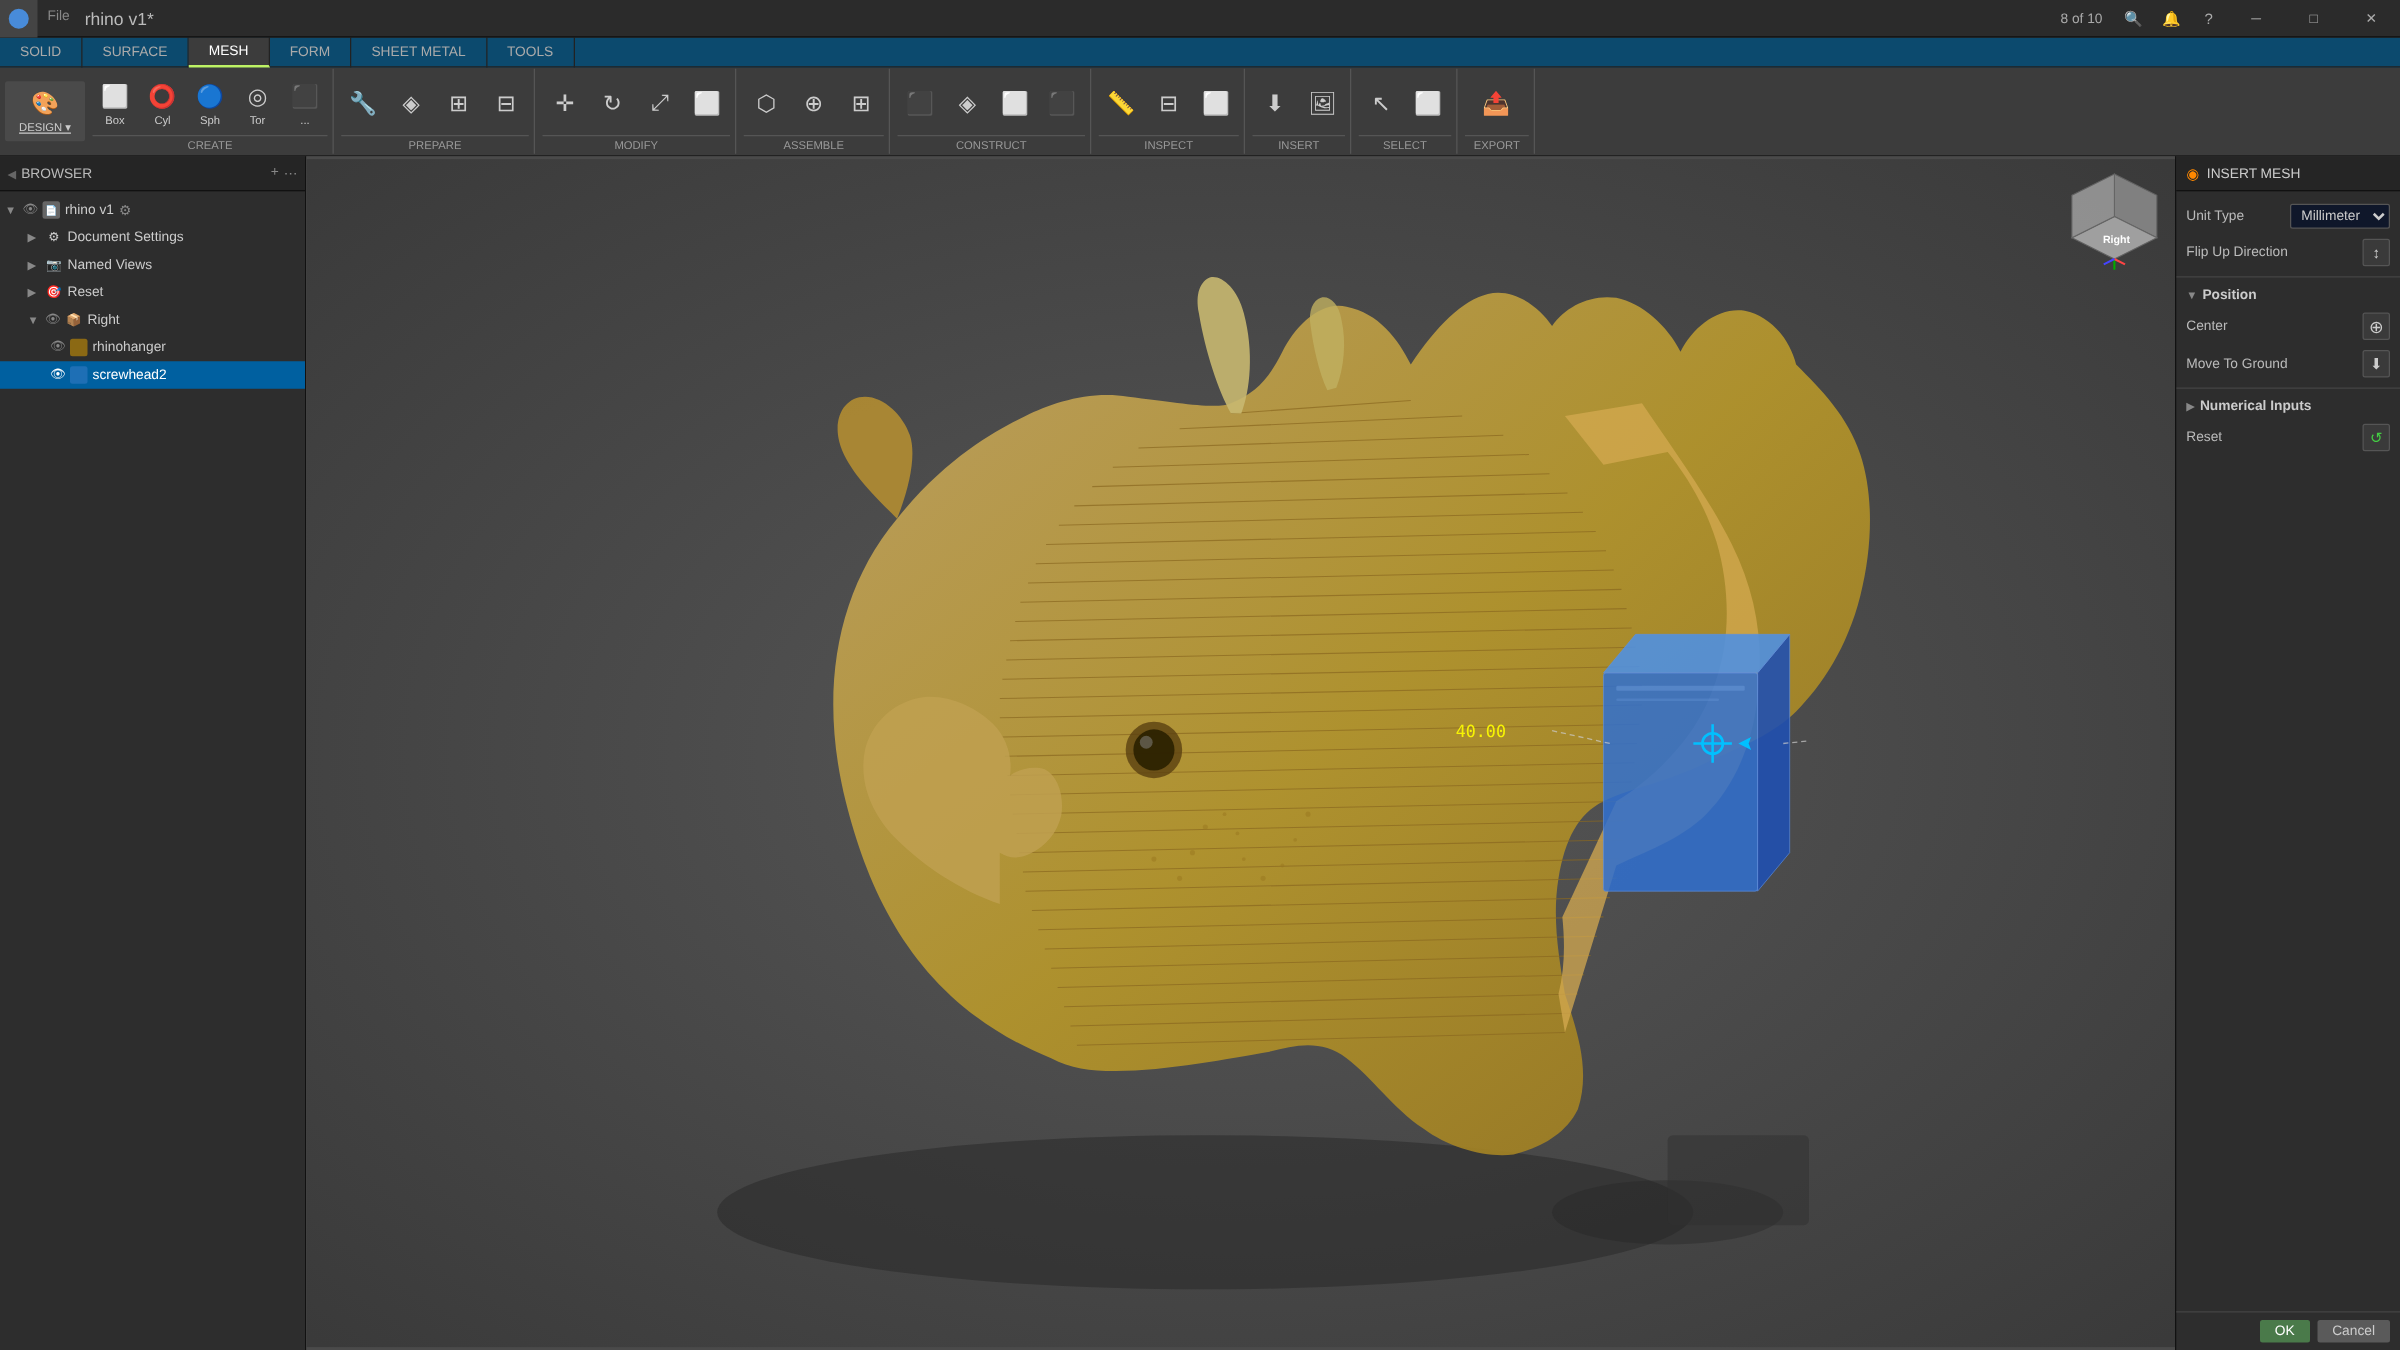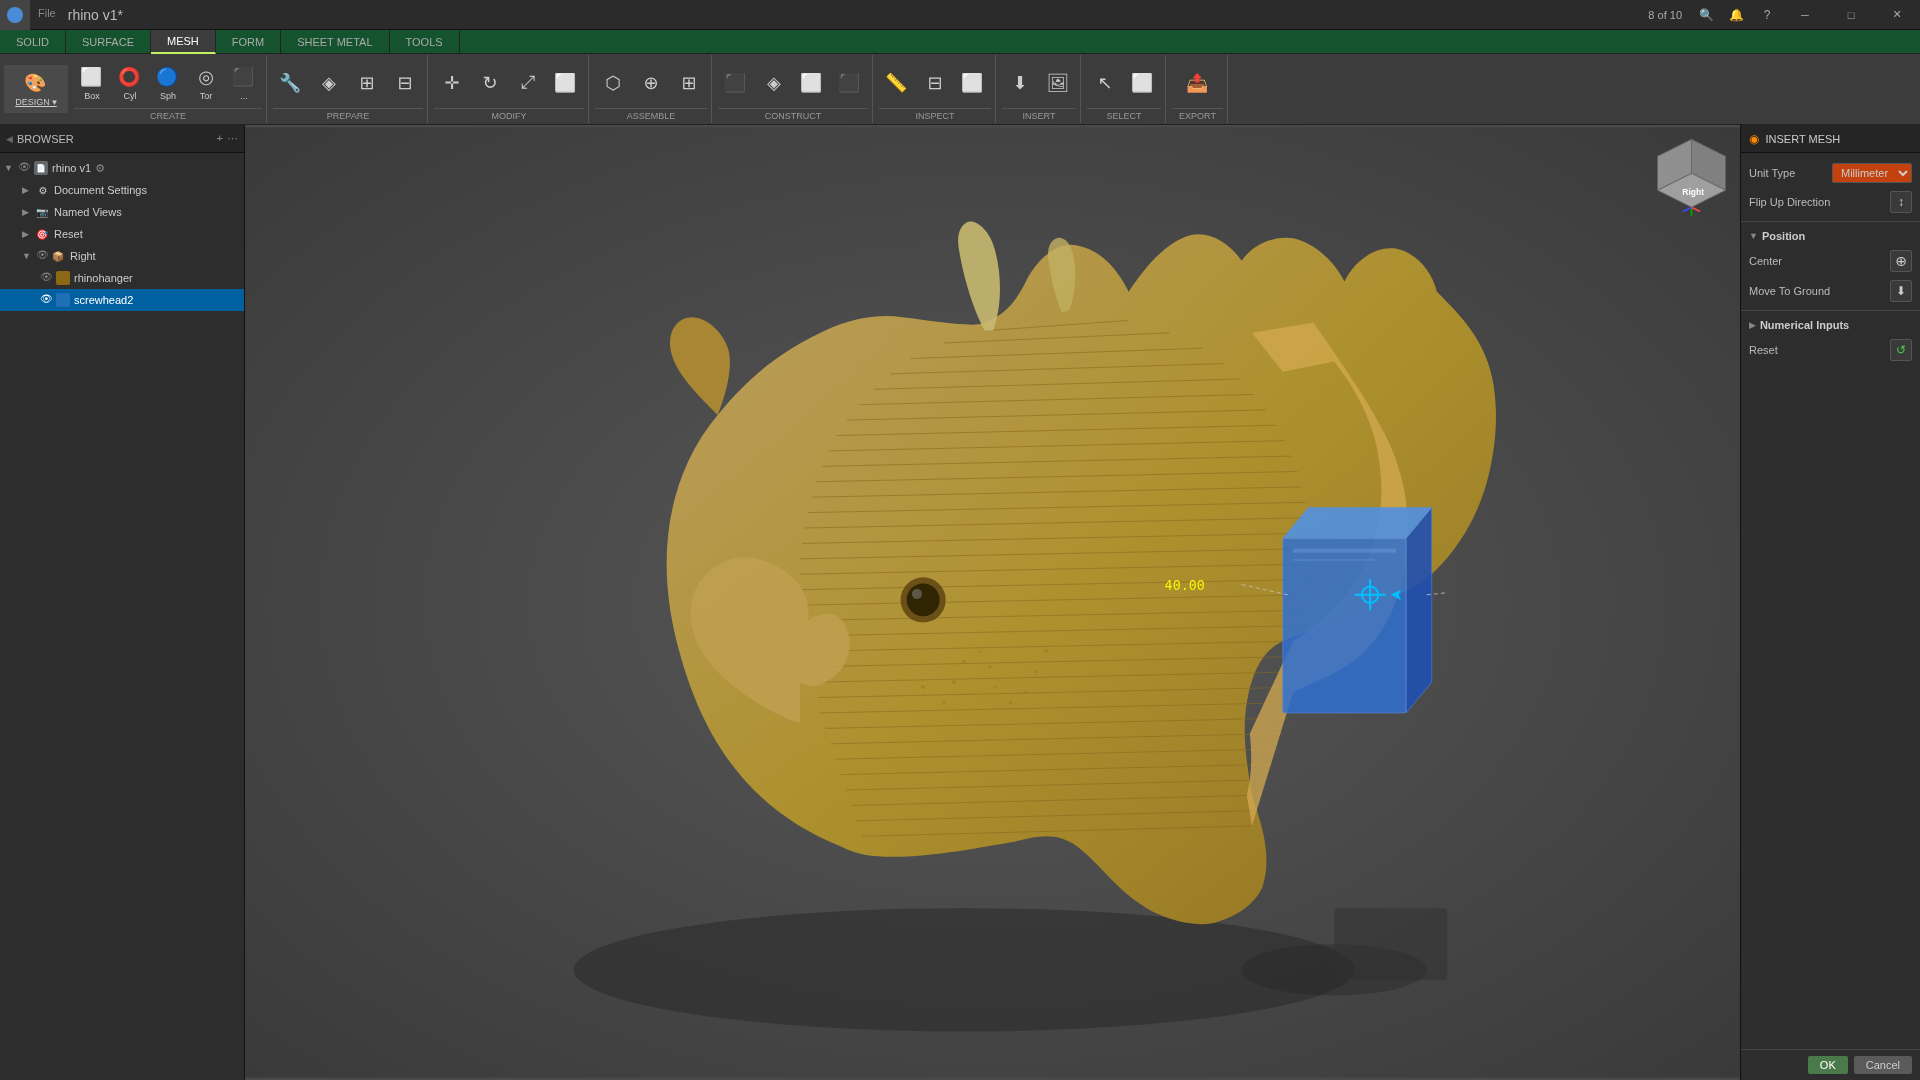--- a/index.html
+++ b/index.html
@@ -10,21 +10,21 @@
       width: 100%; height: 30px; background: #2b2b2b; display: flex; align-items: center;
       border-bottom: 1px solid #111; position: relative; z-index: 100;
     }
     #titlebar .app-icon { width: 30px; height: 30px; display:flex; align-items:center; justify-content:center; background:#444; }
     #titlebar .win-controls { display:flex; align-items:center; }
     #titlebar .win-btn { width:46px; height:30px; display:flex; align-items:center; justify-content:center; font-size:11px; color:#aaa; cursor:pointer; }
     #titlebar .counter-badge { display:flex; align-items:flex-start; gap:4px; padding:0 10px; font-size:11px; color:#aaa; }
 
     
     #ribbon { width:100%; background:#3c3c3c; border-bottom:1px solid #222; }
-    #ribbon-tabs { display:flex; height:24px; background:#14532d; border-bottom:1px solid #222; }
+    #ribbon-tabs { display:flex; height:24px; background:#0c4a6e; border-bottom:1px solid #222; }
     #ribbon-tabs .tab { padding:0 16px; height:24px; display:flex; align-items:center; font-size:11px; color:#aaa; cursor:pointer; border-right:1px solid #222; }
     #ribbon-tabs .tab.active { background:#3c3c3c; color:#fff; border-bottom:2px solid #bef264; }
     #ribbon-content { display:flex; height:70px; align-items:center; padding:0 4px; gap:2px; overflow:hidden; }
     .ribbon-group { display:flex; flex-direction:column; height:68px; border-right:1px solid #555; padding:2px 4px; min-width:60px; }
     .ribbon-group-label { font-size:9px; color:#999; text-align:center; margin-top:auto; padding-top:2px; border-top:1px solid #555; }
     .ribbon-btns { display:flex; flex:1; align-items:center; gap:2px; justify-content:center; }
     .ribbon-btn { display:flex; flex-direction:column; align-items:center; justify-content:center; padding:2px 4px; cursor:pointer; border-radius:2px; min-width:36px; height:48px; color:#ccc; font-size:9px; gap:2px; }
     .ribbon-btn .icon { width:24px; height:24px; display:flex; align-items:center; justify-content:center; font-size:18px; }
 
     
@@ -46,21 +46,21 @@
     #viewport { flex:1; position:relative; background: #4a4a4a; overflow:hidden; }
 
     
     #right-panel { width:180px; background:#2d2d2d; border-left:1px solid #111; flex-shrink:0; display:flex; flex-direction:column; }
     #rp-header { height:28px; background:#252525; display:flex; align-items:center; padding:0 8px; gap:6px; border-bottom:1px solid #111; }
     #rp-header .rp-title { font-size:11px; color:#ccc; }
     #rp-body { padding:6px 0; flex:1; overflow-y:auto; }
     .rp-row { display:flex; align-items:center; padding:4px 8px; min-height:28px; }
     .rp-label { font-size:11px; color:#bbb; flex:1; }
     .rp-control { display:flex; align-items:center; gap:4px; }
-    .rp-select { background:#c2410c; border:1px solid #555; color:#ccc; font-size:11px; padding:2px 4px; border-radius:2px; width:80px; }
+    .rp-select { background:#0f172a; border:1px solid #555; color:#ccc; font-size:11px; padding:2px 4px; border-radius:2px; width:80px; }
     .rp-icon-btn { width:22px; height:22px; background:#3a3a3a; border:1px solid #555; border-radius:2px; display:flex; align-items:center; justify-content:center; cursor:pointer; font-size:12px; }
     .rp-section-header { display:flex; align-items:center; padding:4px 8px; cursor:pointer; }
     .rp-section-header .arrow { font-size:9px; color:#888; margin-right:4px; }
     .rp-section-header .section-label { font-size:11px; color:#ccc; font-weight:bold; }
     .rp-divider { height:1px; background:#444; margin:4px 0; }
     .rp-action-row { display:flex; align-items:center; padding:4px 8px; cursor:pointer; }
     .rp-action-label { font-size:11px; color:#bbb; flex:1; }
     .rp-footer { padding:6px 8px; display:flex; gap:6px; justify-content:flex-end; border-top:1px solid #444; }
     .rp-btn { padding:3px 12px; font-size:11px; border:none; border-radius:2px; cursor:pointer; }
     .rp-btn.ok { background:#4a7a4a; color:#fff; }

